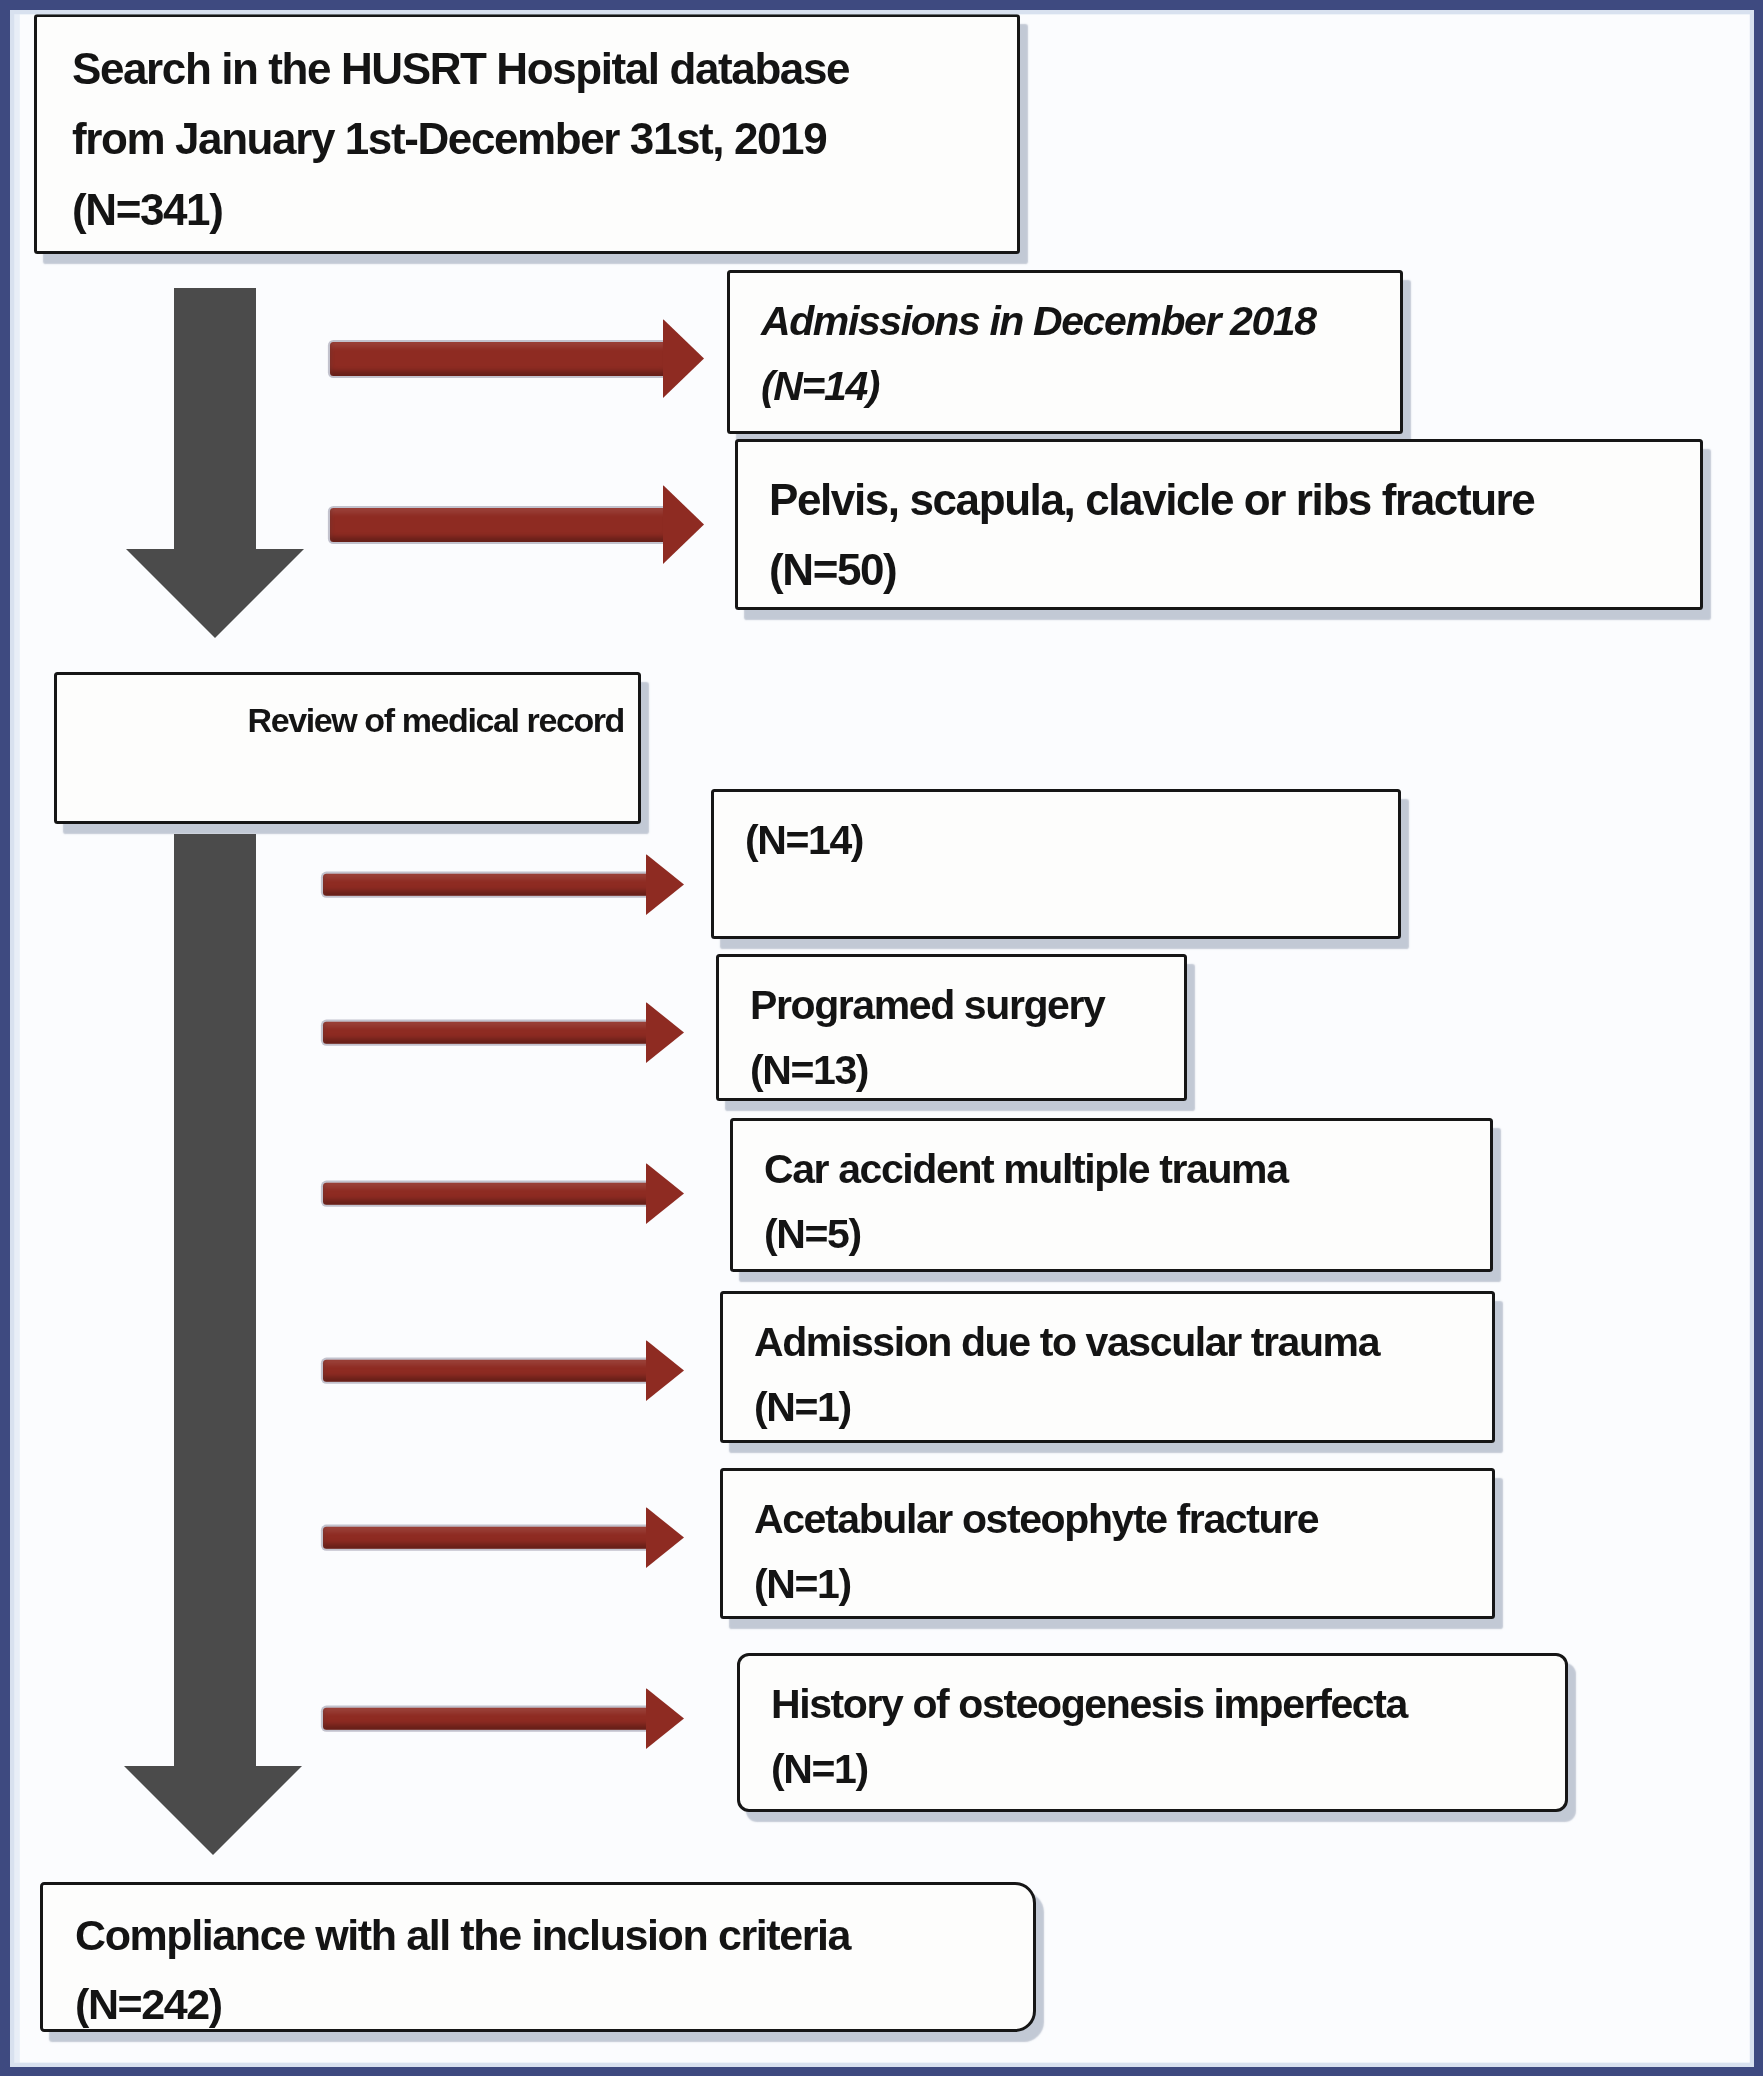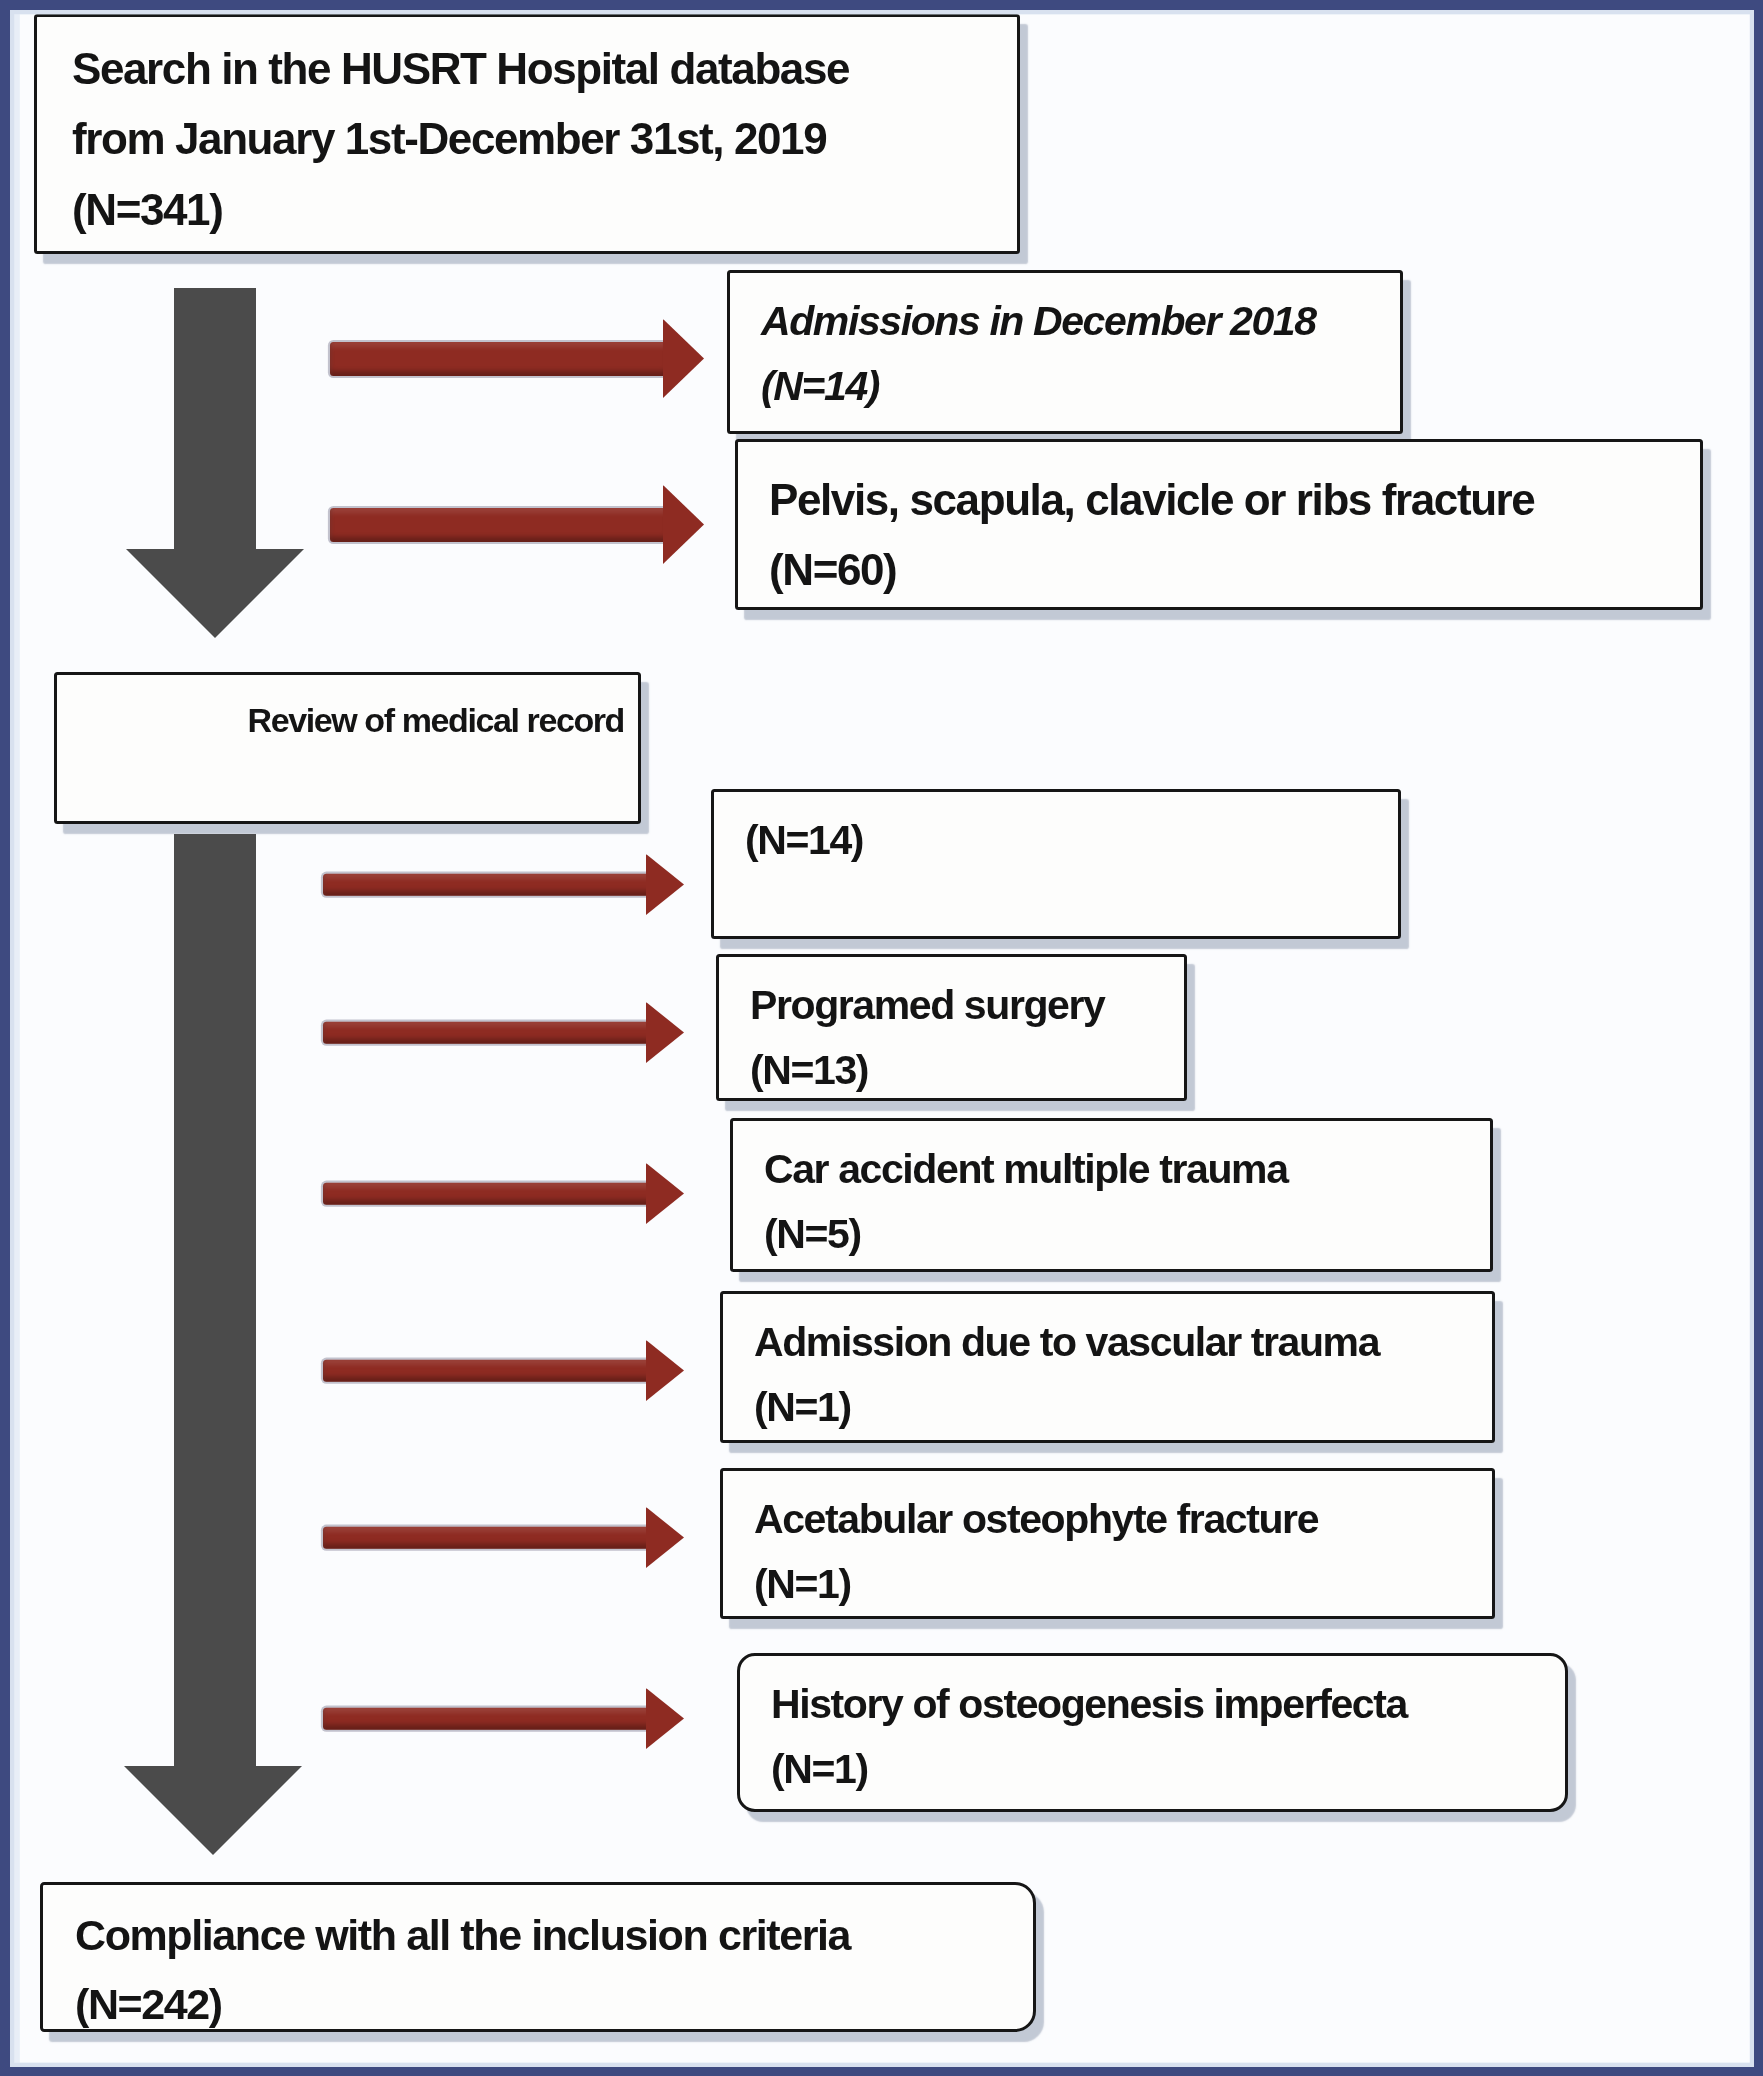--- a/index.html
+++ b/index.html
@@ -92,21 +92,21 @@
     <div class="bl">(N=14)</div>
   </div>
 
   <div class="rarrow" style="left:330px;top:485px;width:374px;">
       <i class="sh"></i>
       <i class="hd"></i>
     </div>
 
   <div class="box f-big" style="left:735px;top:439px;width:968px;height:171px;">
     <div class="bl">Pelvis, scapula, clavicle or ribs fracture</div>
-    <div class="bl">(N=60)</div>
+    <div class="bl">(N=50)</div>
   </div>
 
   <div class="box f-mid" style="left:54px;top:672px;width:587px;height:152px;">
     <div class="bl">Review of medical record</div>
   </div>
 
   <div class="gshaft" style="left:174px;top:834px;width:82px;height:933px;"></div>
   <div class="ghead" style="left:124px;top:1766px;"></div>
 
   <div class="rarrow thin" style="left:323px;top:852px;width:361px;">
@@ -156,21 +156,21 @@
   <div class="box f-side" style="left:720px;top:1468px;width:775px;height:151px;">
     <div class="bl">Acetabular osteophyte fracture</div>
     <div class="bl">(N=1)</div>
   </div>
 
   <div class="rarrow thin" style="left:323px;top:1686px;width:361px;">
       <i class="sh"></i>
       <i class="hd"></i>
     </div>
 
-  <div class="box f-side" style="left:737px;top:1653px;width:831px;height:159px;border-radius:18px;">
+  <div class="box f-side" style="left:737px;top:1653px;width:831px;height:159px;border-radius:12px;">
     <div class="bl">History of osteogenesis imperfecta</div>
     <div class="bl">(N=1)</div>
   </div>
 
   <div class="box f-final" style="left:40px;top:1882px;width:996px;height:150px;border-radius:4.2px 21px 21px 4.2px;">
     <div class="bl">Compliance with all the inclusion criteria</div>
     <div class="bl">(N=242)</div>
   </div>
 
   <div class="frame"></div>

